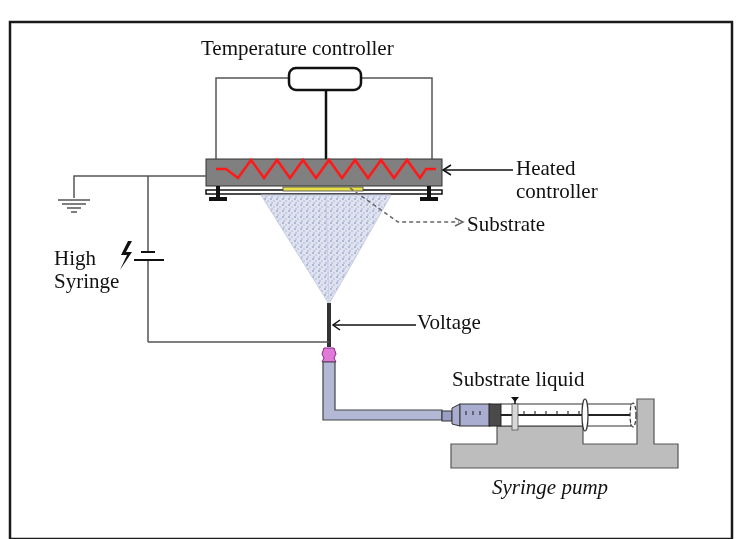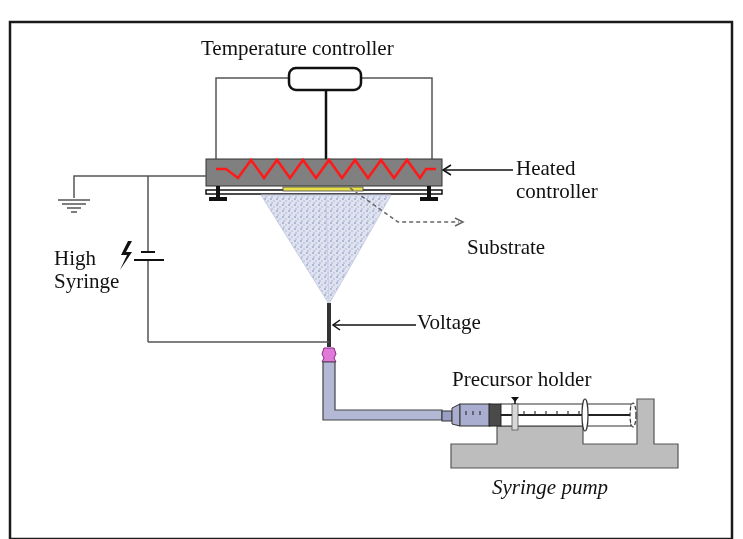--- a/index.html
+++ b/index.html
@@ -118,21 +118,21 @@
       <line x1="333" y1="313" x2="416" y2="313"></line>
       <polyline points="340,308 333,313 340,318"></polyline>
     </g>
   </svg>
 
   
   <div class="lbl" style="left:201px; top:26px;">Temperature controller</div>
   <div class="lbl multi" style="left:516px; top:145px;">
     <div>Heated controller</div>
   </div>
-  <div class="lbl" style="left:467px; top:202px;margin-top:23px;">Substrate</div>
+  <div class="lbl" style="left:467px; top:202px;">Substrate</div>
   <div class="lbl multi" style="left:54px; top:235px;">
     <div>High</div>
     <div>Syringe</div>
   </div>
   <div class="lbl" style="left:417px; top:300px;">Voltage</div>
-  <div class="lbl" style="left:452px; top:357px;">Precursor holder</div>
+  <div class="lbl" style="left:452px; top:357px;">Substrate liquid</div>
   <div class="lbl" style="left:492px; top:465px;font-style:italic;">Syringe pump</div>
 </div>
 
 </body></html>

